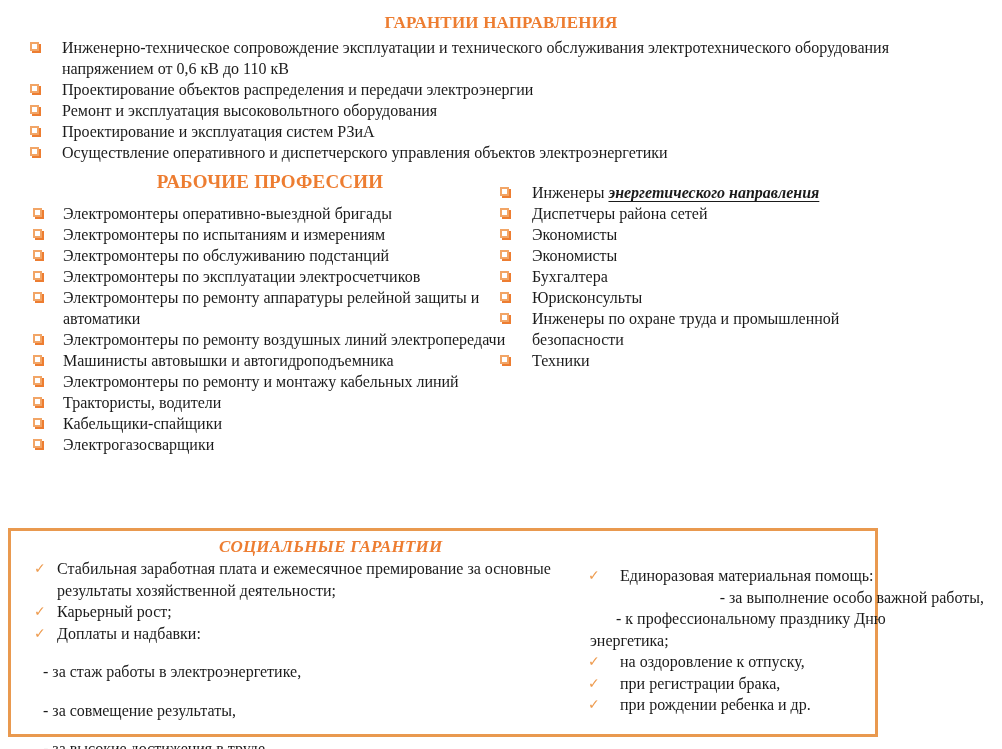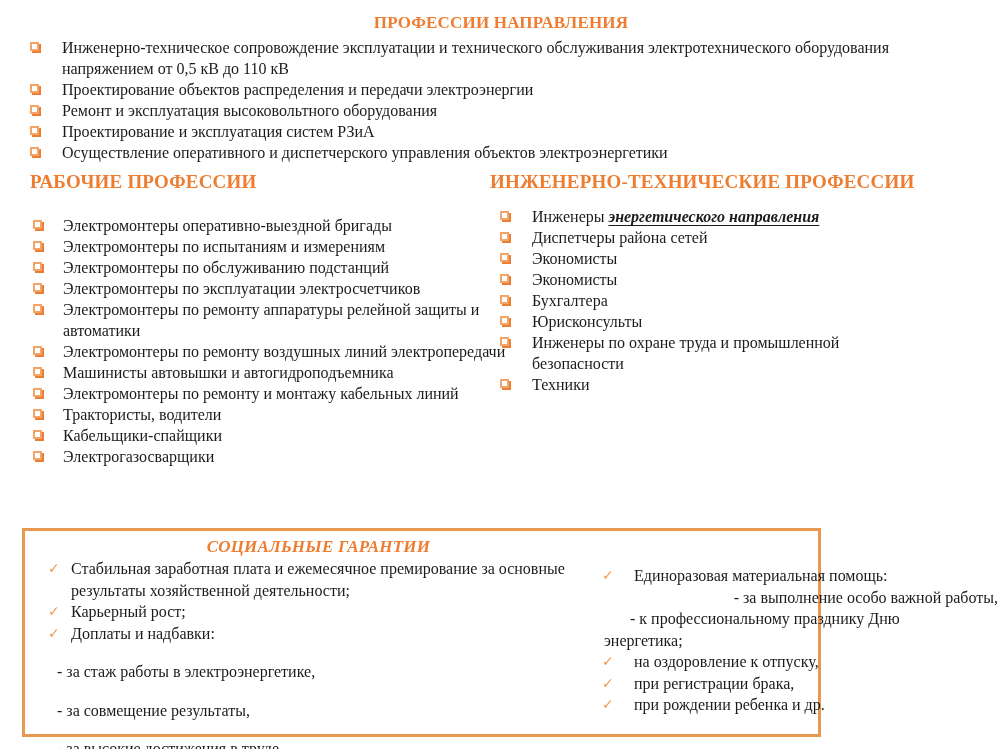--- a/index.html
+++ b/index.html
@@ -18,20 +18,21 @@
     position: absolute;
     top: 13px; left: 0; width: 100%;
     text-align: center;
     font-size: 17px; font-weight: bold;
     color: #ED7D31;
     letter-spacing: .2px;
   }
   .h-section {
     font-size: 19px; font-weight: bold;
     color: #ED7D31;
+    text-align: center;
     line-height: 24px;
     letter-spacing: .2px;
   }
   .h-social {
     margin-top: 6px;
     width: 74%;
     text-align: center;
     font-size: 17px; font-weight: bold; font-style: italic;
     color: #ED7D31;
     letter-spacing: .2px;
@@ -48,37 +49,37 @@
     top: 5px;
     width: 9px; height: 9px;
     background: #ffffff;
     border: 2px solid #F2A566;
     box-shadow: 2px 2px 0 0 #ED7D31;
   }
   #main-list { position: absolute; top: 37px; left: 28px; width: 944px; }
   #main-list li { padding-left: 34px; }
   #main-list .sq { left: 2px; }
   #workers-col { position: absolute; top: 170px; left: 30px; width: 480px; }
-  #workers-list { margin-top: 21px; }
+  #workers-list { margin-top: 9px; }
   #workers-list li { padding-left: 33px; width: 478px; }
   #workers-list .sq { left: 3px; }
   #engineers-col { position: absolute; top: 170px; left: 490px; width: 480px; }
   #engineers-list { margin-top: 12px; }
   #engineers-list li { padding-left: 42px; width: 402px; }
   #engineers-list .sq { left: 10px; }
   .em-underline {
     font-weight: bold; font-style: italic;
     text-decoration: underline;
     text-underline-offset: 3px;
   }
   
   #social-box {
     position: absolute;
-    top: 528px; left: 22px;
-    width: 799px; height: 209px;
+    top: 528px; left: 8px;
+    width: 870px; height: 209px;
     border: 3px solid #E9994F;
     background: #ffffff;
   }
   .soc-col { position: absolute; font-size: 16px; }
   .soc-col .line { position: relative; line-height: 21.5px; }
   #social-left  { left: 10px;  top: 27px; width: 552px; }
   #social-right { left: 565px; top: 34px; width: 408px; }
   .tick {
     position: absolute; top: 0;
     color: #EE9C50;
@@ -92,26 +93,26 @@
   #social-right .line.check .tick { left: 12px; }
   #social-right .line.dash1 { padding-left: 32px; text-align: right; }
   #social-right .line.dash2 { padding-left: 40px; }
   #social-right .line.flush { padding-left: 14px; }
 </style>
 </head>
 <body>
 
 <div class="page">
 
-  <div class="h-main">ПРОФЕССИИ НАПРАВЛЕНИЯ</div>
+  <div class="h-main">ГАРАНТИИ НАПРАВЛЕНИЯ</div>
 
   <ul class="sq-list" id="main-list">
     <li>
       <span class="sq"></span>
-      <span>Инженерно-техническое сопровождение эксплуатации и технического обслуживания электротехнического оборудования напряжением от 0,5 кВ до 110 кВ</span>
+      <span>Инженерно-техническое сопровождение эксплуатации и технического обслуживания электротехнического оборудования напряжением от 0,6 кВ до 110 кВ</span>
     </li>
     <li>
       <span class="sq"></span>
       <span>Проектирование объектов распределения и передачи электроэнергии</span>
     </li>
     <li>
       <span class="sq"></span>
       <span>Ремонт и эксплуатация высоковольтного оборудования</span>
     </li>
     <li>
@@ -171,21 +172,20 @@
         <span>Кабельщики-спайщики</span>
       </li>
       <li>
         <span class="sq"></span>
         <span>Электрогазосварщики</span>
       </li>
     </ul>
   </div>
 
   <div id="engineers-col">
-    <div class="h-section">ИНЖЕНЕРНО-ТЕХНИЧЕСКИЕ ПРОФЕССИИ</div>
     <ul class="sq-list" id="engineers-list">
       <li>
         <span class="sq"></span>
         <span>Инженеры </span><span class="em-underline">энергетического направления</span>
       </li>
       <li>
         <span class="sq"></span>
         <span>Диспетчеры района сетей</span>
       </li>
       <li>

